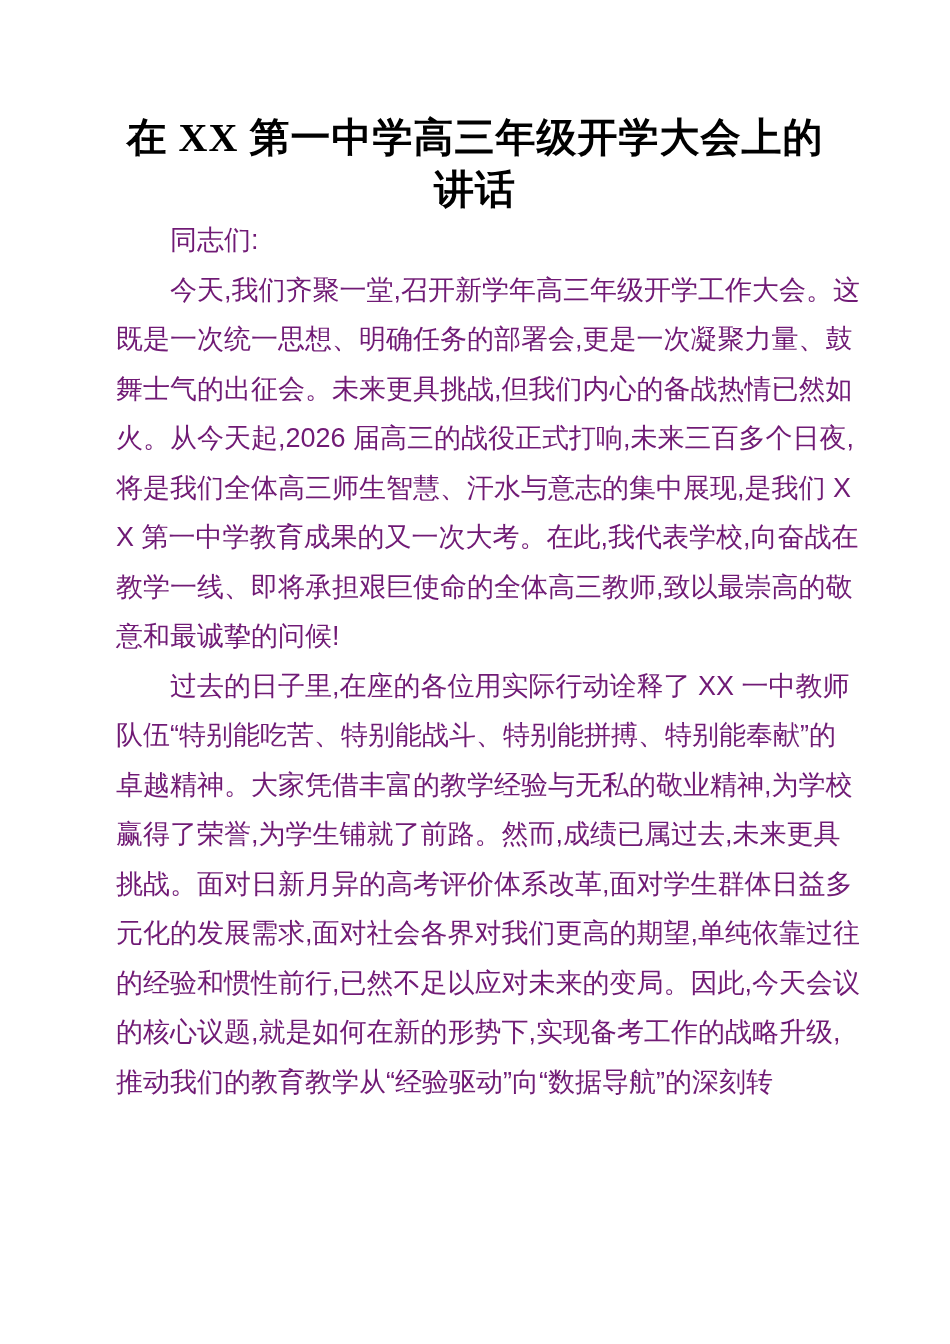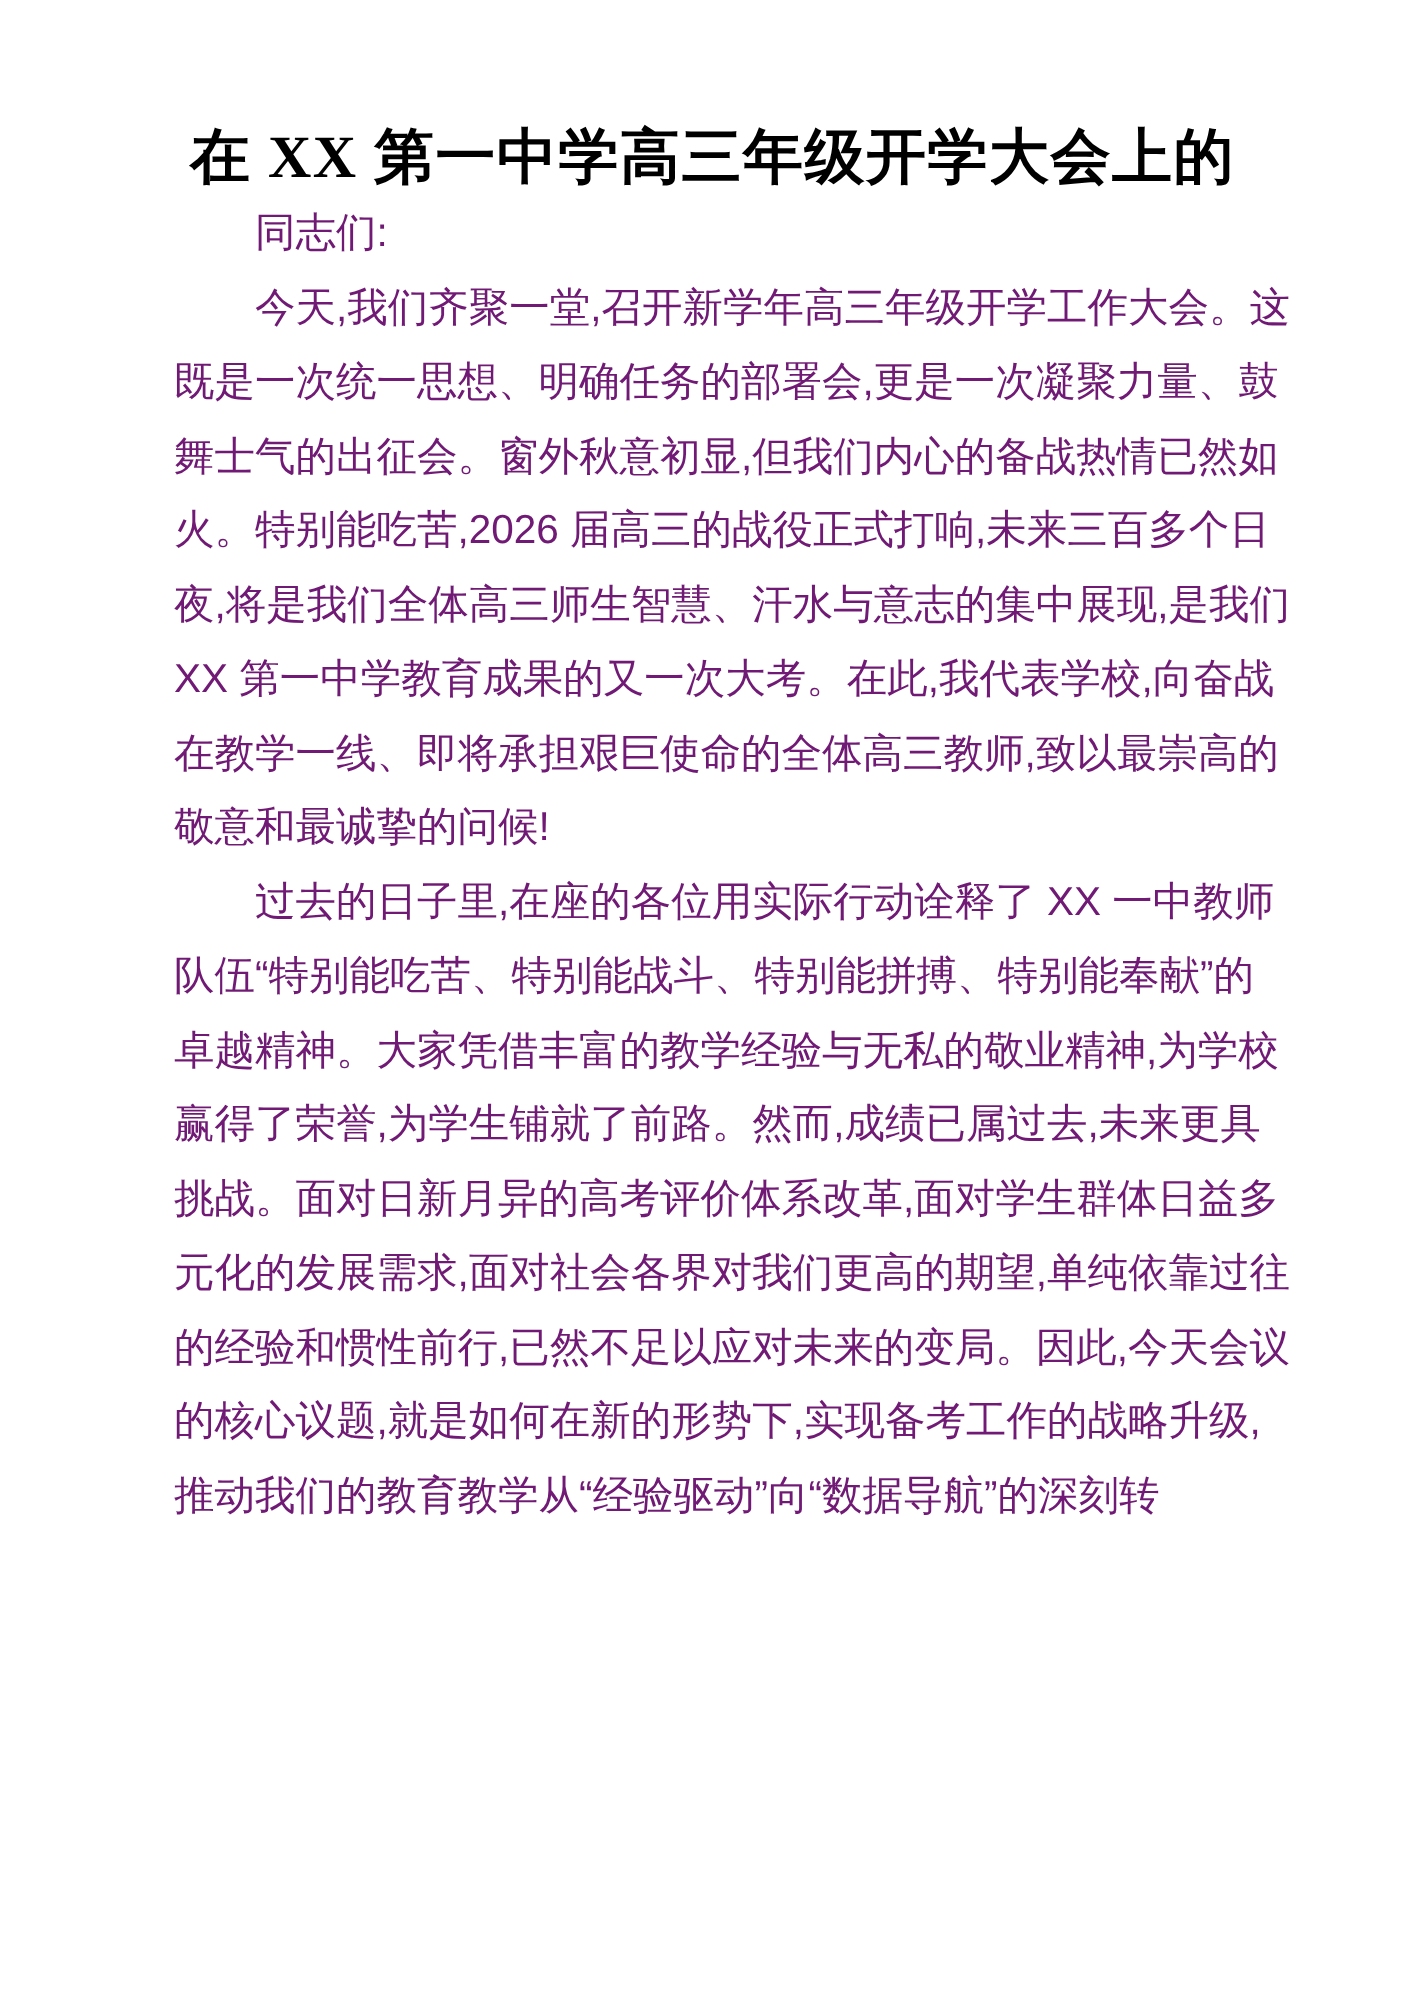--- a/index.html
+++ b/index.html
@@ -7,21 +7,21 @@
     padding: 0;
     background: #ffffff;
   }
   .page {
     position: relative;
     width: 950px;
     height: 1344px;
     background: #ffffff;
     overflow: hidden;
     box-sizing: border-box;
-    padding-top: 79px;
+    padding-top: 112px;
     color: #000000;
   }
   .doc-title {
     width: 780px;
     margin: 0 auto;
     text-align: center;
     font-family: "Liberation Serif", serif;
     font-weight: bold;
     font-size: 40px;
     line-height: 52px;
@@ -48,21 +48,22 @@
     overflow-wrap: break-word;
   }
 </style>
 </head>
 <body>
 
 <div class="page">
 
   <h1 class="doc-title">
     <span class="title-line">在 XX 第一中学高三年级开学大会上的</span>
+    <span class="title-line">讲话</span>
   </h1>
 
   <div class="doc-body">
     <p>同志们:</p>
-    <p>今天,我们齐聚一堂,召开新学年高三年级开学工作大会。这既是一次统一思想、明确任务的部署会,更是一次凝聚力量、鼓舞士气的出征会。窗外秋意初显,但我们内心的备战热情已然如火。特别能吃苦,2026 届高三的战役正式打响,未来三百多个日夜,将是我们全体高三师生智慧、汗水与意志的集中展现,是我们 XX 第一中学教育成果的又一次大考。在此,我代表学校,向奋战在教学一线、即将承担艰巨使命的全体高三教师,致以最崇高的敬意和最诚挚的问候!</p>
+    <p>今天,我们齐聚一堂,召开新学年高三年级开学工作大会。这既是一次统一思想、明确任务的部署会,更是一次凝聚力量、鼓舞士气的出征会。未来更具挑战,但我们内心的备战热情已然如火。从今天起,2026 届高三的战役正式打响,未来三百多个日夜,将是我们全体高三师生智慧、汗水与意志的集中展现,是我们 XX 第一中学教育成果的又一次大考。在此,我代表学校,向奋战在教学一线、即将承担艰巨使命的全体高三教师,致以最崇高的敬意和最诚挚的问候!</p>
     <p>过去的日子里,在座的各位用实际行动诠释了 XX 一中教师队伍“特别能吃苦、特别能战斗、特别能拼搏、特别能奉献”的卓越精神。大家凭借丰富的教学经验与无私的敬业精神,为学校赢得了荣誉,为学生铺就了前路。然而,成绩已属过去,未来更具挑战。面对日新月异的高考评价体系改革,面对学生群体日益多元化的发展需求,面对社会各界对我们更高的期望,单纯依靠过往的经验和惯性前行,已然不足以应对未来的变局。因此,今天会议的核心议题,就是如何在新的形势下,实现备考工作的战略升级,推动我们的教育教学从“经验驱动”向“数据导航”的深刻转</p>
   </div>
 
 </div>
 
 </body></html>

